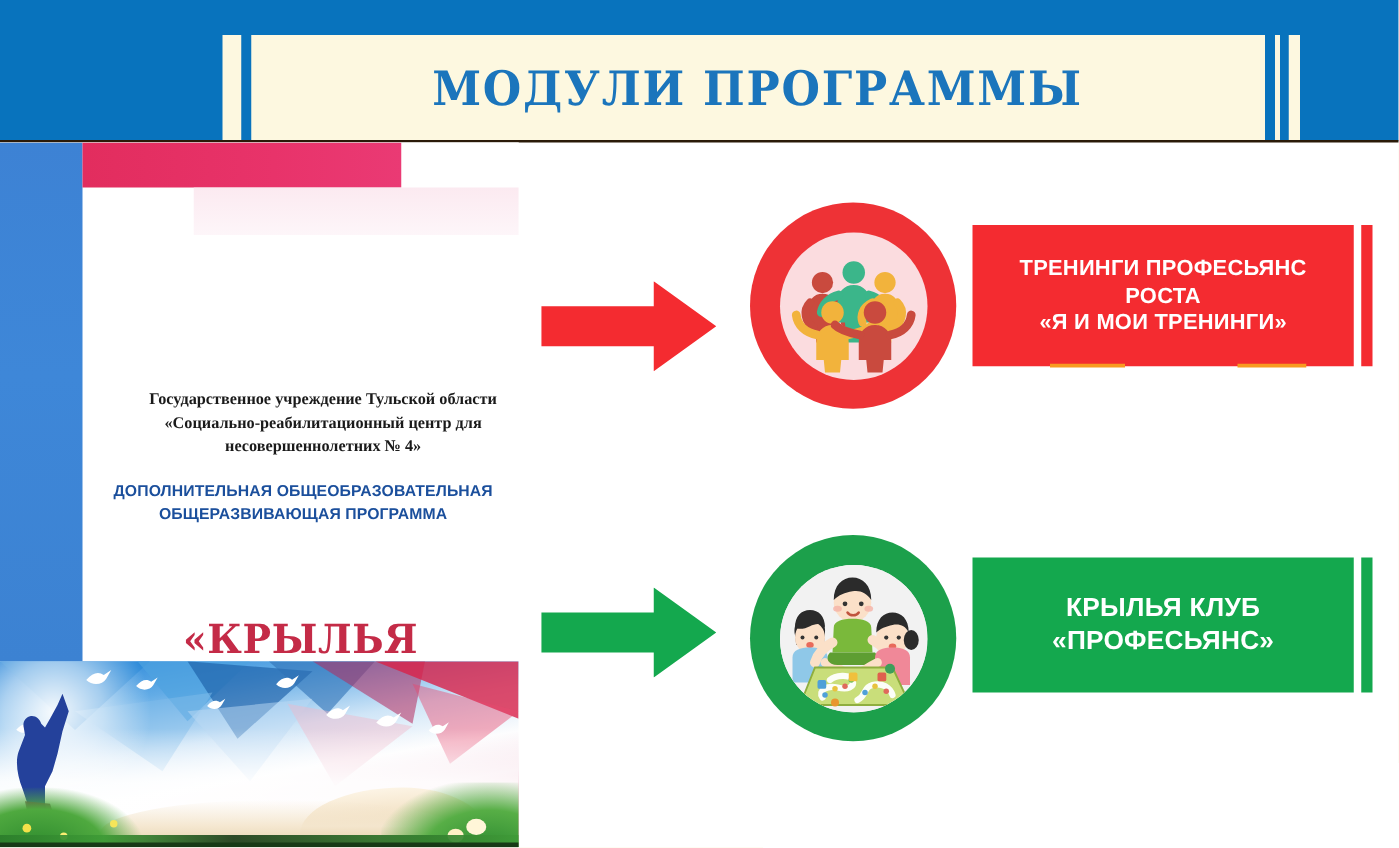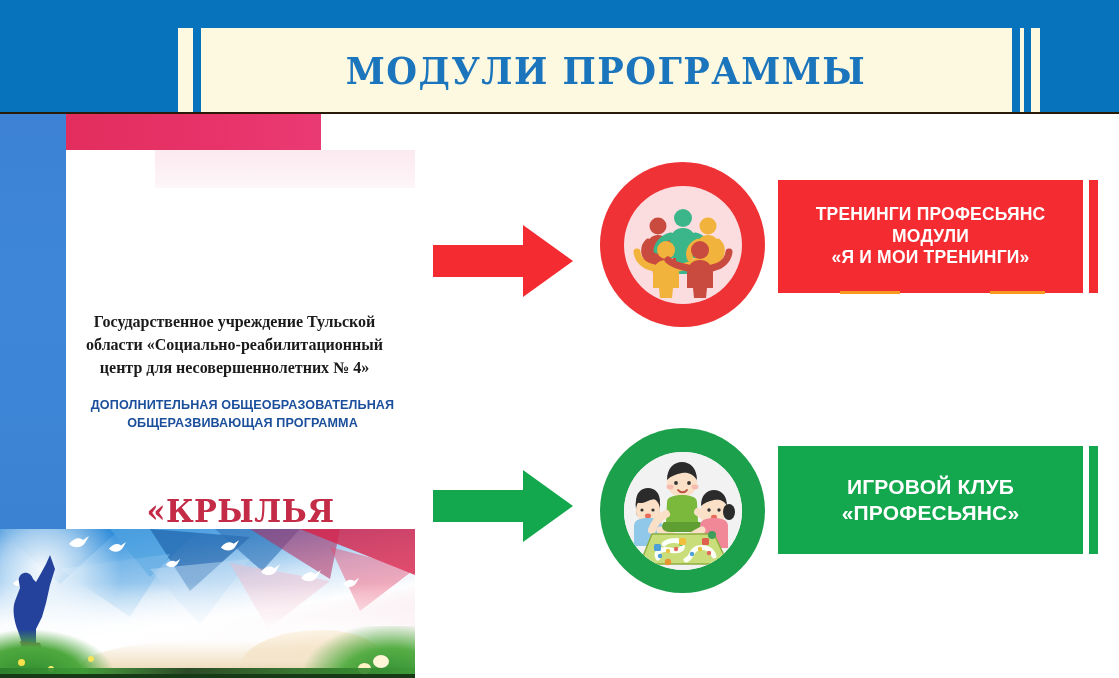--- a/index.html
+++ b/index.html
@@ -60,30 +60,30 @@
   .cover-magenta {
     position:absolute; left:66px; top:0; width:255px; height:36px;
     background:linear-gradient(90deg,#E22D5E 0%,#E8336A 60%,#EA3A74 100%);
   }
   .cover-pink-wash {
     position:absolute; left:155px; top:36px; width:260px; height:38px;
     background:linear-gradient(180deg,#FBE6EE 0%,#FDF4F8 100%);
     opacity:.85;
   }
   .cover-org {
-    position:absolute; left:72px; top:196px; width:325px;
+    position:absolute; left:96px; top:196px; width:325px;
     text-align:center;
     font-family:"Liberation Serif", serif;
     font-weight:bold;
-    font-size:16px;
+    font-size:13px;
     line-height:1.45;
     color:#1A1A1A;
   }
   .cover-prog {
-    position:absolute; left:80px; top:282px; width:325px;
+    position:absolute; left:80px; top:270px; width:325px;
     text-align:center;
     font-family:"Liberation Sans", sans-serif;
     font-weight:bold;
     font-size:12.6px;
     line-height:1.45;
     color:#1B4F9C;
     letter-spacing:.1px;
   }
   .cover-name {
     position:absolute; left:66px; top:378px; width:349px;
@@ -301,21 +301,21 @@
             <path d="M88 82 C98 80 104 74 105 66" stroke="#C94A3E" stroke-width="7" fill="none" stroke-linecap="round"></path>
             <path d="M64 82 C54 80 48 78 44 74" stroke="#C94A3E" stroke-width="7" fill="none" stroke-linecap="round"></path>
           </g>
         </svg>
       </div>
     </div>
 
     <div class="mod-box" style="left:778px; top:180px; width:305px; height:113px; background:#F42B30;">
       <div>
         <div>ТРЕНИНГИ ПРОФЕСЬЯНС</div>
-        <div>МОДУЛИ</div>
+        <div>РОСТА</div>
         <div>«Я И МОИ ТРЕНИНГИ»</div>
       </div>
     </div>
     <div class="mod-underline" style="left:840px; top:291px; width:60px; background:#F89A20;"></div>
     <div class="mod-underline" style="left:990px; top:291px; width:55px; background:#F89A20;"></div>
     <div class="mod-bar" style="left:1089px; top:180px; width:9px; height:113px; background:#F42B30;"></div>
   </div>
 
   <div class="module">
 
@@ -380,20 +380,20 @@
             <rect x="30" y="92" width="7" height="7" rx="1.5" fill="#4FA0D8"></rect>
             <circle cx="88" cy="83" r="4" fill="#3E9E5A"></circle>
             <circle cx="44" cy="110" r="3.2" fill="#E8952F"></circle>
           </g>
         </svg>
       </div>
     </div>
 
     <div class="mod-box" style="left:778px; top:446px; width:305px; height:108px; background:#14A84E; font-size:21px;">
       <div>
-        <div>ИГРОВОЙ КЛУБ</div>
+        <div>КРЫЛЬЯ КЛУБ</div>
         <div>«ПРОФЕСЬЯНС»</div>
       </div>
     </div>
     <div class="mod-bar" style="left:1089px; top:446px; width:9px; height:108px; background:#14A84E;"></div>
   </div>
 
 </div>
 
 </body></html>

